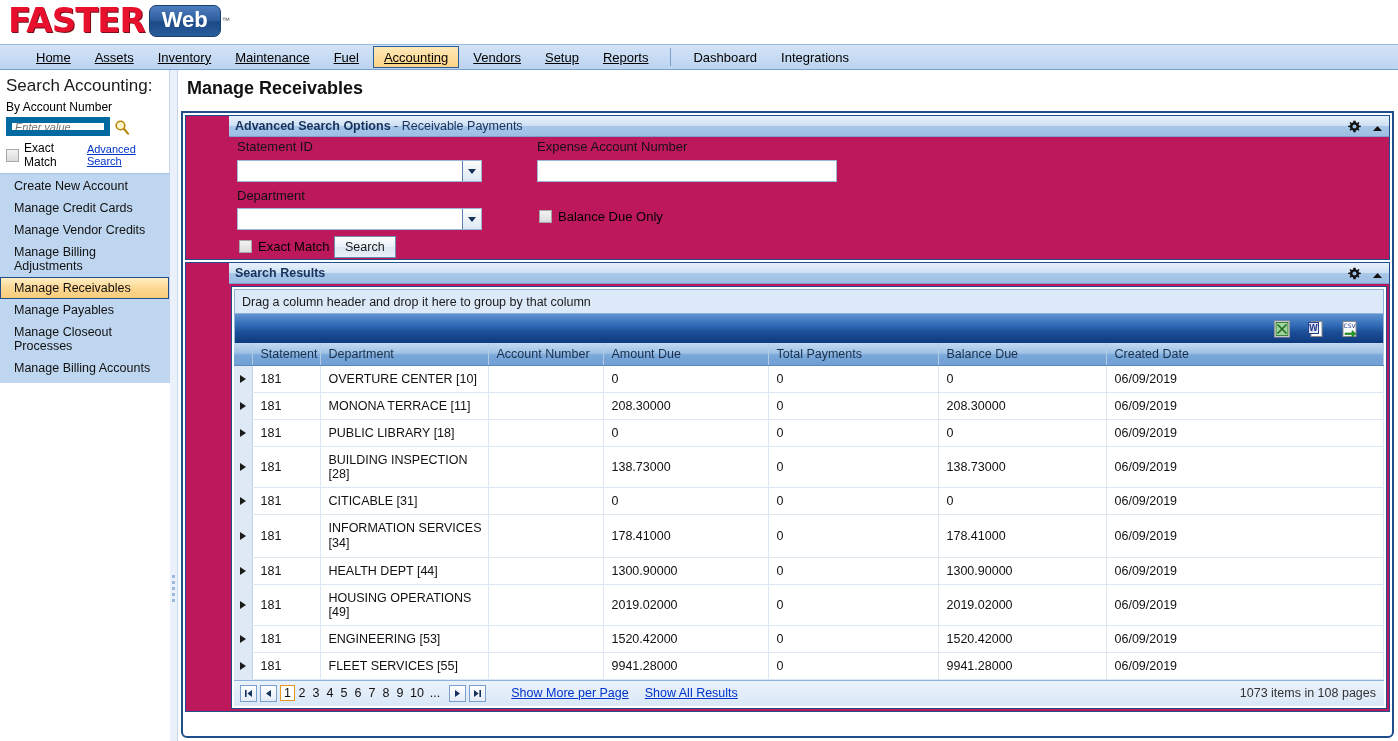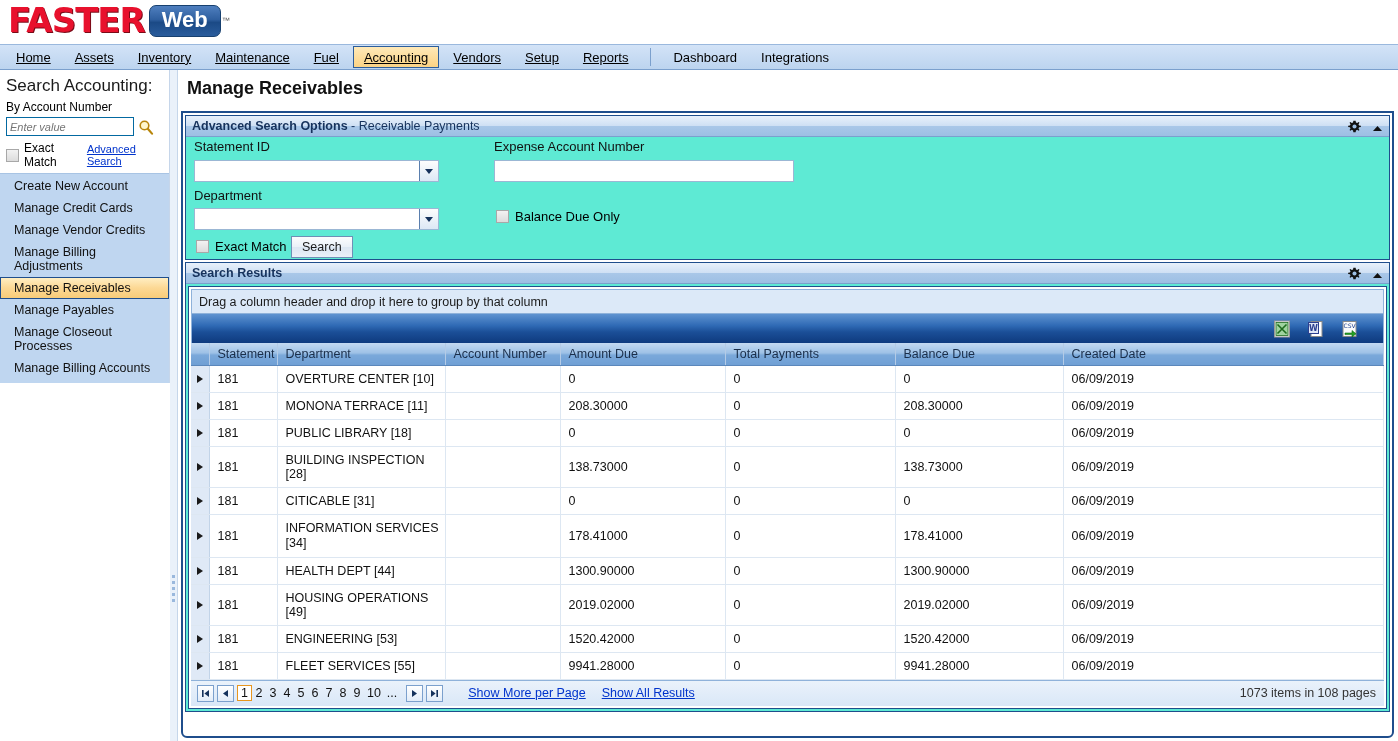--- a/index.html
+++ b/index.html
@@ -74,21 +74,21 @@
   }
 
   
   .nav {
     height: 26px;
     background: linear-gradient(to bottom, #d3e3f7 0%, #bcd4ef 100%);
     border-top: 1px solid #9ab8dd;
     border-bottom: 1px solid #7ba0cd;
     display: flex;
     align-items: stretch;
-    padding-left: 4px;
+    padding-left: 24px;
     font-size: 13px;
   }
   .nav-item {
     display: flex;
     align-items: center;
     padding: 0 12px;
     color: #000;
     cursor: pointer;
     white-space: nowrap;
   }
@@ -131,23 +131,23 @@
     font-size: 12px;
     padding: 2px 6px 3px 6px;
   }
   .sb-searchrow {
     display: flex;
     align-items: center;
     padding: 0 6px;
     gap: 4px;
   }
   .sb-input {
-    width: 128px;
+    width: 104px;
     height: 19px;
-    border: 1px solid #0369a1;
+    border: 6px solid #0369a1;
     font-size: 11px;
     font-style: italic;
     color: #808080;
     padding: 1px 3px;
     font-family: "Liberation Sans", sans-serif;
     background: #fff;
   }
   .mag-icon { width: 16px; height: 16px; display: inline-block; }
   .sb-optrow {
     display: flex;
@@ -232,21 +232,22 @@
     border: 2px solid #1f4e8c;
     border-radius: 0 0 6px 6px;
     background: #ffffff;
     padding: 0;
   }
 
   
   .section {
     margin: 2px 2px 0 2px;
     border: 1px solid #1f4e8c;
-    background: #5eead4;
+    background: #be185d;
+    padding-left: 43px;
   }
   .section-head {
     height: 21px;
     background: linear-gradient(to bottom, #e8f1fb 0%, #cfe0f4 48%, #a9c7e8 52%, #9dbfe4 100%);
     border-bottom: 1px solid #7ba0cd;
     display: flex;
     align-items: center;
     padding: 0 6px;
     font-size: 12.5px;
     font-weight: bold;

